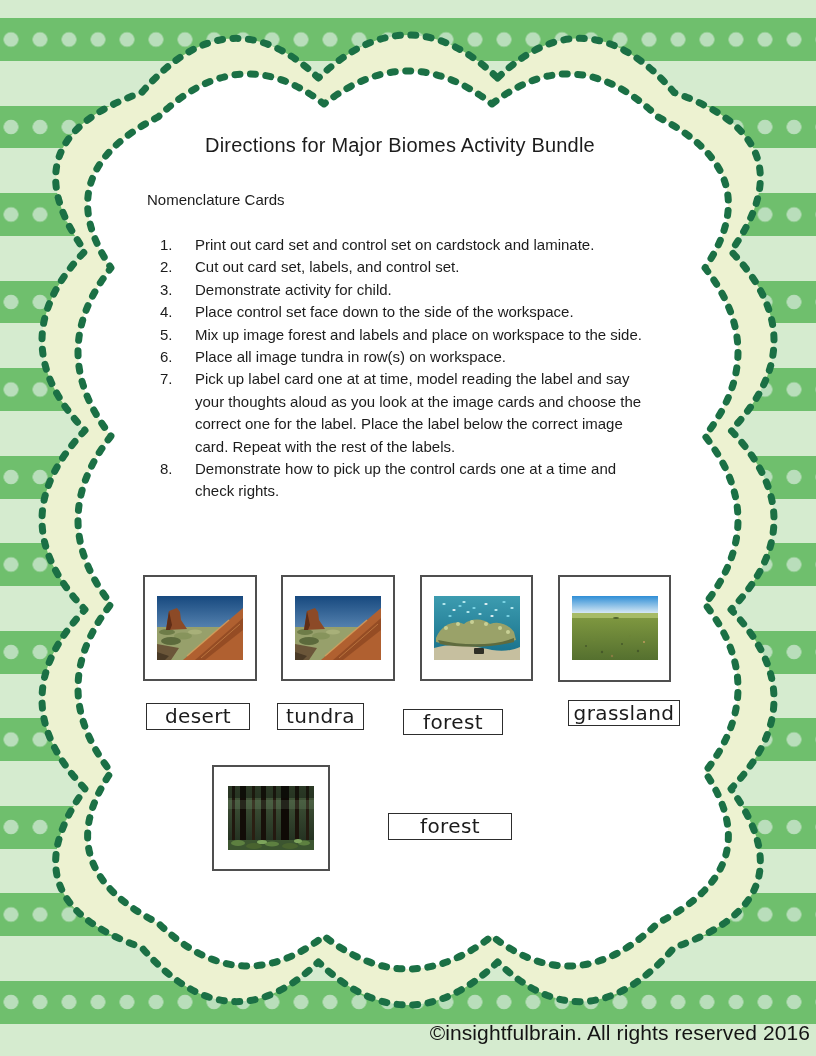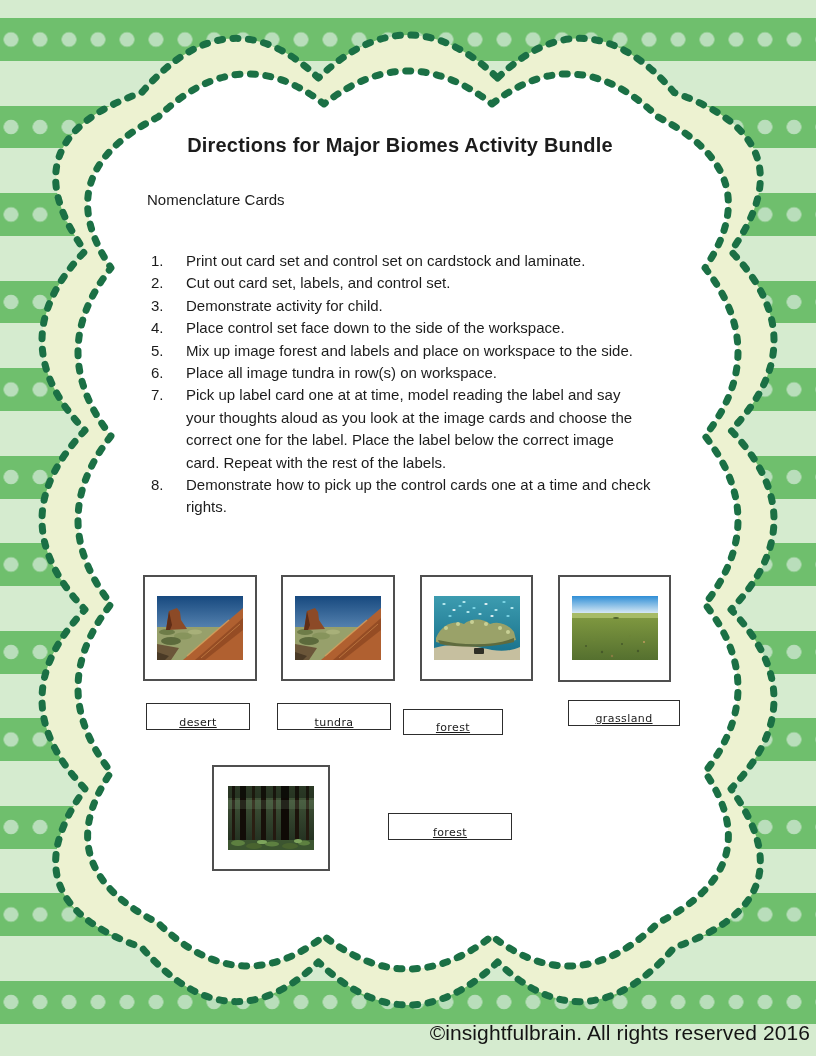--- a/index.html
+++ b/index.html
@@ -9,27 +9,27 @@
     overflow:hidden;
     font-family:"Liberation Sans",sans-serif;
   }
   #frame{position:absolute;left:0;top:0;z-index:1;}
   .content{
     position:absolute;left:145px;top:132px;width:510px;z-index:2;
     color:var(--text,#1c1c1c);
   }
   .doc-title{
     margin:0 0 32px 0;
-    font-size:20px;font-weight:bold;text-align:center;line-height:26px;
+    font-size:20px;font-weight:normal;text-align:center;line-height:26px;
     letter-spacing:0.2px;
   }
   .section-heading{
-    font-size:15px;line-height:20px;margin:0 0 40px 2px;
-  }
-  ol.steps{margin:4px;padding:0;list-style:none;counter-reset:step;}
+    font-size:15px;line-height:20px;margin:0 0 24px 2px;
+  }
+  ol.steps{margin:13px;padding:0;list-style:none;counter-reset:step;}
   ol.steps li{
     counter-increment:step;
     position:relative;
     padding-left:37px;
     font-size:15px;line-height:22.4px;
   }
   ol.steps li::before{
     content:counter(step) ".";
     position:absolute;left:2px;top:0;
   }
@@ -39,23 +39,23 @@
     background:#ffffff;
     border:2px solid var(--card-border,#4f4f4f);
     display:flex;justify-content:center;align-items:flex-start;
   }
   .pcard svg{margin-top:19px;display:block;}
   .wlabel{
     position:absolute;z-index:2;
     box-sizing:border-box;
     background:#ffffff;
     border:1.5px solid var(--label-border,#2d2d2d);
-    display:flex;align-items:flex-end;justify-content:center;
+    display:flex;align-items:flex-start;justify-content:center;
     font-family:"DejaVu Sans",sans-serif;
-    font-size:11px;letter-spacing:0.4px;color:#1b1b1b;text-decoration:underline;
+    font-size:20px;letter-spacing:0.4px;color:#1b1b1b;
   }
   .footer{
     position:absolute;right:6px;top:1021px;z-index:2;
     font-size:21px;color:#141414;letter-spacing:0.1px;text-align:right;
   }
 </style>
 </head>
 <body>
 
 <div class="page" id="page" style="background-color: rgb(213, 235, 207); background-image: radial-gradient(circle, rgb(185, 222, 187) 7px, transparent 7.6px), repeating-linear-gradient(rgb(213, 235, 207) 0px, rgb(213, 235, 207) 18px, rgb(111, 191, 109) 18px, rgb(111, 191, 109) 61px, rgb(213, 235, 207) 61px, rgb(213, 235, 207) 87.5px); background-size: 29px 87.5px, auto; background-position: -3.5px -4.25px, 0px 0px;">
@@ -189,21 +189,21 @@
         <circle cx="72" cy="46" r="1" fill="#c19a5e"></circle>
       <circle cx="22" cy="44" r="0.9" fill="#6d8338"></circle>
         <circle cx="58" cy="40" r="0.9" fill="#6d8338"></circle>
       <ellipse cx="44" cy="22" rx="3" ry="1" fill="#4f632c"></ellipse>
     </svg>
   </div>
 
   <div class="wlabel" style="left:146px;top:703px;width:104px;height:27px">
     <span>desert</span>
   </div>
-  <div class="wlabel" style="left:277px;top:703px;width:114px;height:27px">
+  <div class="wlabel" style="left:277px;top:703px;width:87px;height:27px">
     <span>tundra</span>
   </div>
   <div class="wlabel" style="left:403px;top:709px;width:100px;height:26px">
     <span>forest</span>
   </div>
   <div class="wlabel" style="left:568px;top:700px;width:112px;height:26px">
     <span>grassland</span>
   </div>
 
   <div class="pcard" style="left:212px;top:765px;width:118px;height:106px">

